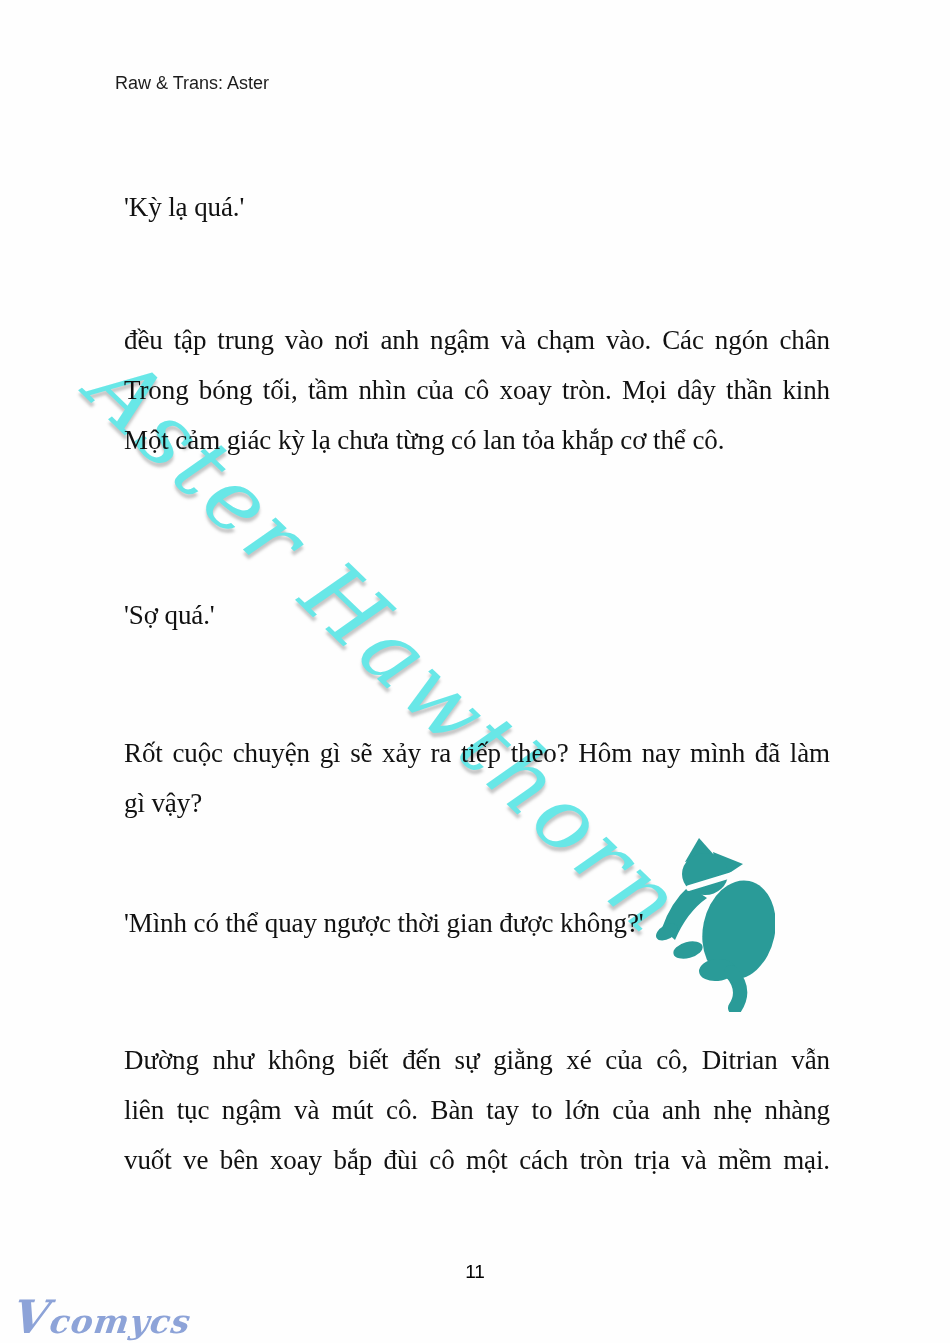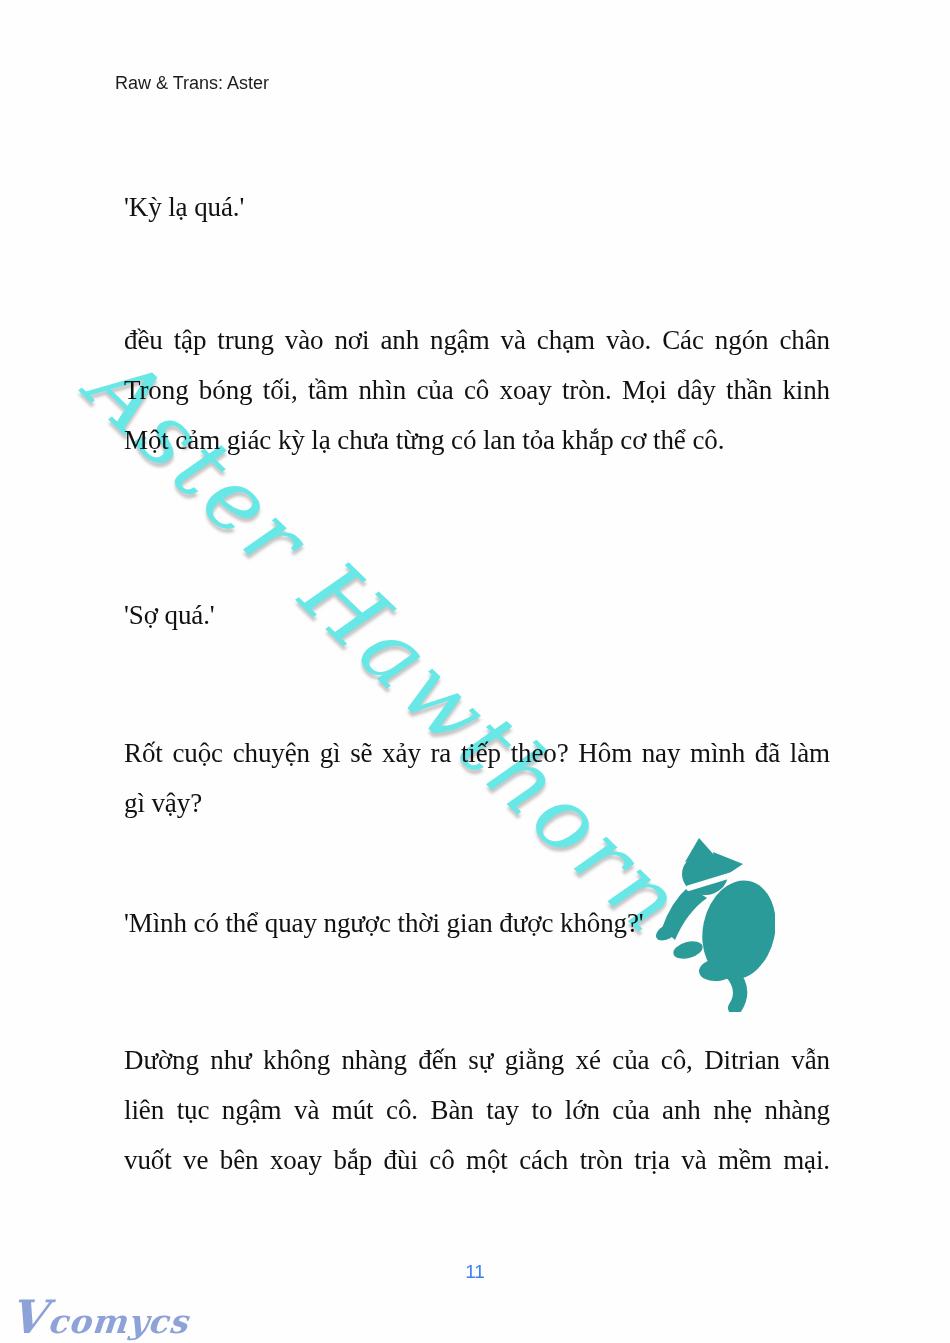--- a/index.html
+++ b/index.html
@@ -62,21 +62,21 @@
     z-index: 3;
   }
   .page-number {
     position: absolute;
     left: 0;
     top: 1261px;
     width: 100%;
     text-align: center;
     font-family: "Liberation Sans", sans-serif;
     font-size: 19px;
-    color: #3b82f6;
+    color: #000000;
     z-index: 4;
   }
   .logo {
     position: absolute;
     left: 14px;
     top: 1290px;
     font-family: "DejaVu Serif", serif;
     font-style: italic;
     font-weight: bold;
     font-size: 33px;
@@ -108,21 +108,21 @@
         <div class="line">'Sợ quá.'</div>
       </div>
       <div class="para" style="top: 728px;">
         <div class="line stretch">Rốt cuộc chuyện gì sẽ xảy ra tiếp theo? Hôm nay mình đã làm</div>
         <div class="line">gì vậy?</div>
       </div>
       <div class="para" style="top: 898px;">
         <div class="line">'Mình có thể quay ngược thời gian được không?'</div>
       </div>
       <div class="para" style="top: 1035px;">
-        <div class="line stretch">Dường như không nhàng đến sự giằng xé của cô, Ditrian vẫn</div>
+        <div class="line stretch">Dường như không biết đến sự giằng xé của cô, Ditrian vẫn</div>
         <div class="line stretch">liên tục ngậm và mút cô. Bàn tay to lớn của anh nhẹ nhàng</div>
         <div class="line stretch">vuốt ve bên xoay bắp đùi cô một cách tròn trịa và mềm mại.</div>
       </div>
     </div>
 
   <svg class="cat" viewBox="0 0 120 182">
     <g fill="#2a9b98">
       <path d="M30,32 L44,8 L60,26 Z"></path>
       <path d="M58,22 L88,34 L64,50 Z"></path>
       <ellipse cx="50" cy="44" rx="23" ry="21"></ellipse>

